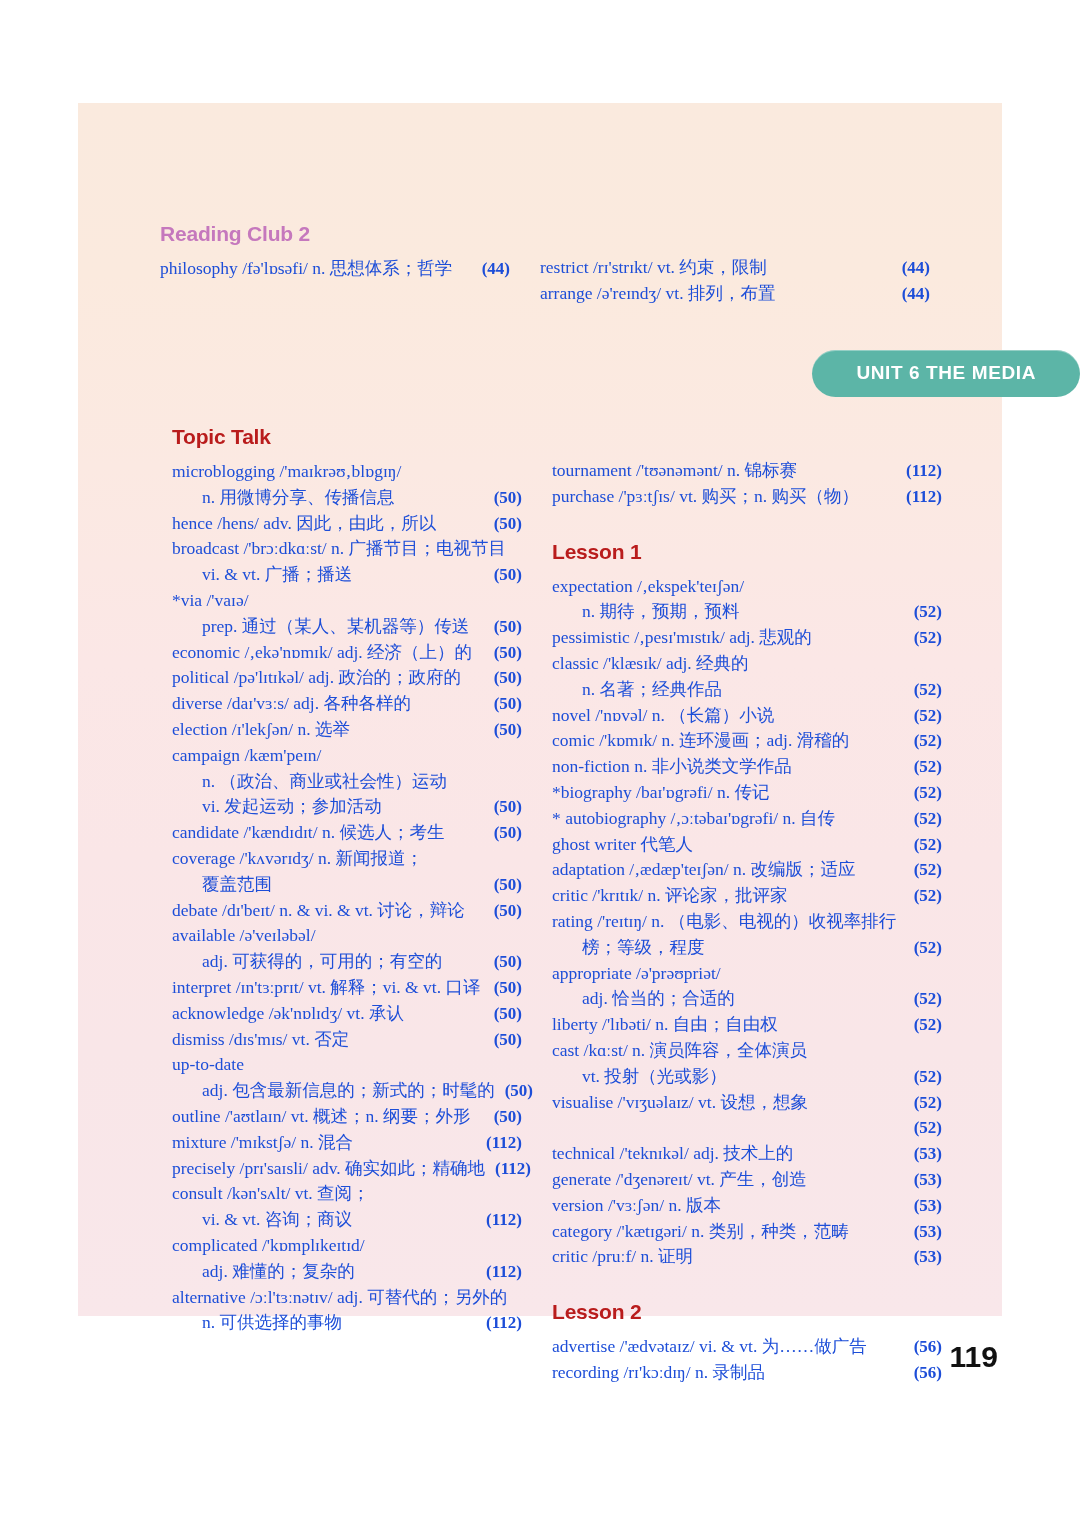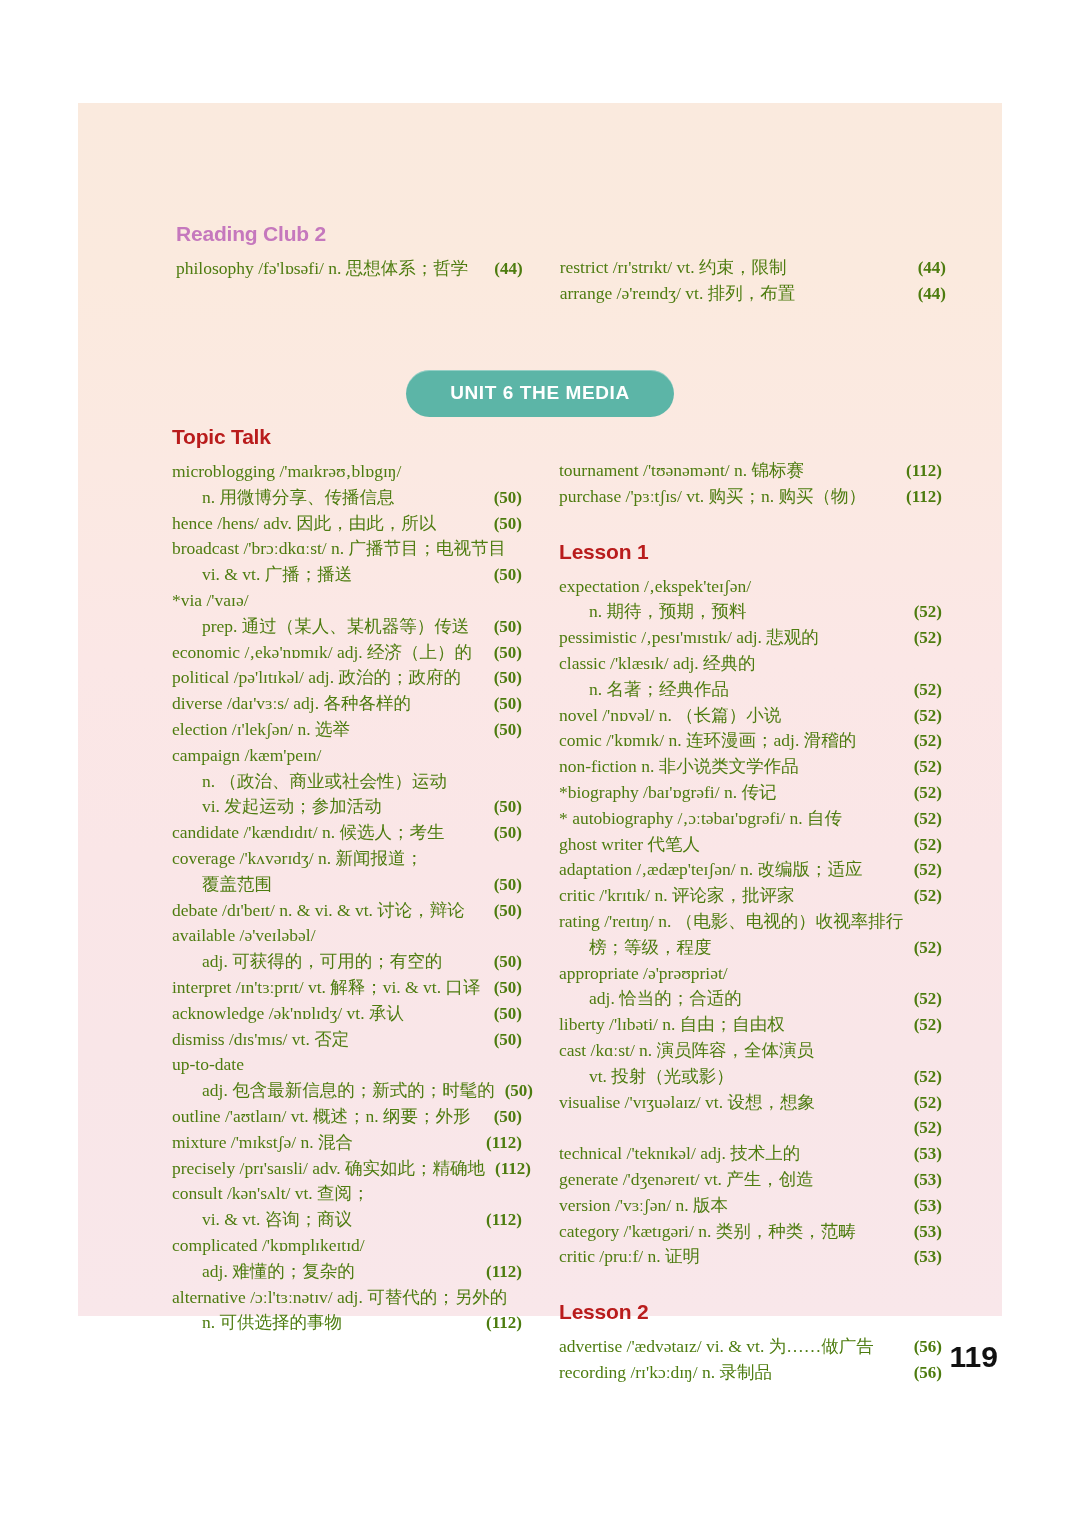--- a/index.html
+++ b/index.html
@@ -41,40 +41,40 @@
   }
   .cols {
     display: flex;
     align-items: flex-start;
     gap: 0;
   }
   .col {
     width: 350px;
   }
   .col-left  { margin-right: 30px; }
-  .col-right { width: 390px; margin-left: 7px; }
+  .col-right { width: 390px; }
 
   
   .section-head {
     font-family: "Liberation Sans", "DejaVu Sans", sans-serif;
     font-weight: bold;
     font-size: 21px;
     letter-spacing: -0.2px;
     margin: 0 0 11px 0;
     line-height: 1.1;
   }
   .head-pink  { color: #c578bd; }
   .head-teal  { color: #b91c1c; }
   .section-head.spaced-top { margin-top: 30px; }
 
   
   .entry {
     font-size: 17.5px;
     line-height: 25.8px;
-    color: #4d7c0f;
+    color: #1d4ed8;
     position: relative;
     white-space: nowrap;
   }
   .entry .row {
     display: flex;
     align-items: baseline;
   }
   .entry .txt {
     flex: 0 1 auto;
     overflow: visible;
@@ -86,23 +86,23 @@
     font-size: 17px;
     flex: 0 0 auto;
   }
   .row.indent .txt { padding-left: 30px; text-align: center; }
 
   
   #unit-banner-wrap {
     position: absolute;
     left: 0;
     right: 0;
-    top: 370px;
+    top: 350px;
     display: flex;
-    justify-content: center;
+    justify-content: flex-end;
   }
   #unit-banner {
     background: #5cb5a7;
     color: #ffffff;
     font-family: "Liberation Sans", "DejaVu Sans", sans-serif;
     font-weight: bold;
     font-size: 19px;
     letter-spacing: 0.6px;
     padding: 12px 44px 13px 44px;
     border-radius: 26px;
@@ -116,21 +116,21 @@
     top: 1340px;
     font-family: "Liberation Sans", "DejaVu Sans", sans-serif;
     font-weight: bold;
     font-size: 30px;
     color: #111111;
   }
 
   
   #top-block {
     position: absolute;
-    left: 176px;
+    left: 160px;
     top: 222px;
     width: 770px;
   }
 </style>
 </head>
 <body>
 
 <div id="page-panel"></div>
 
 <div id="top-block">

